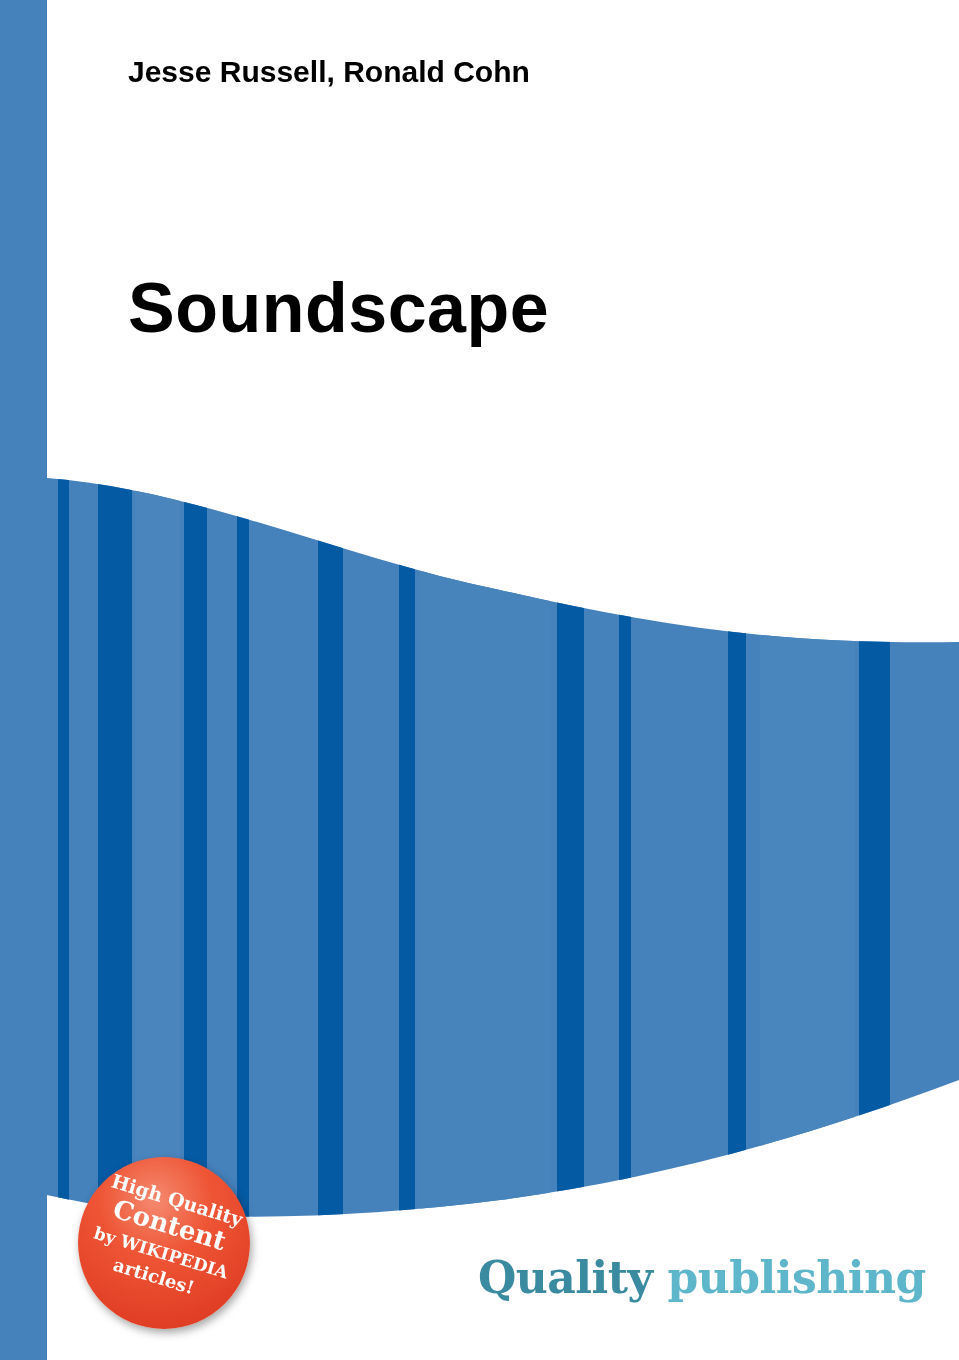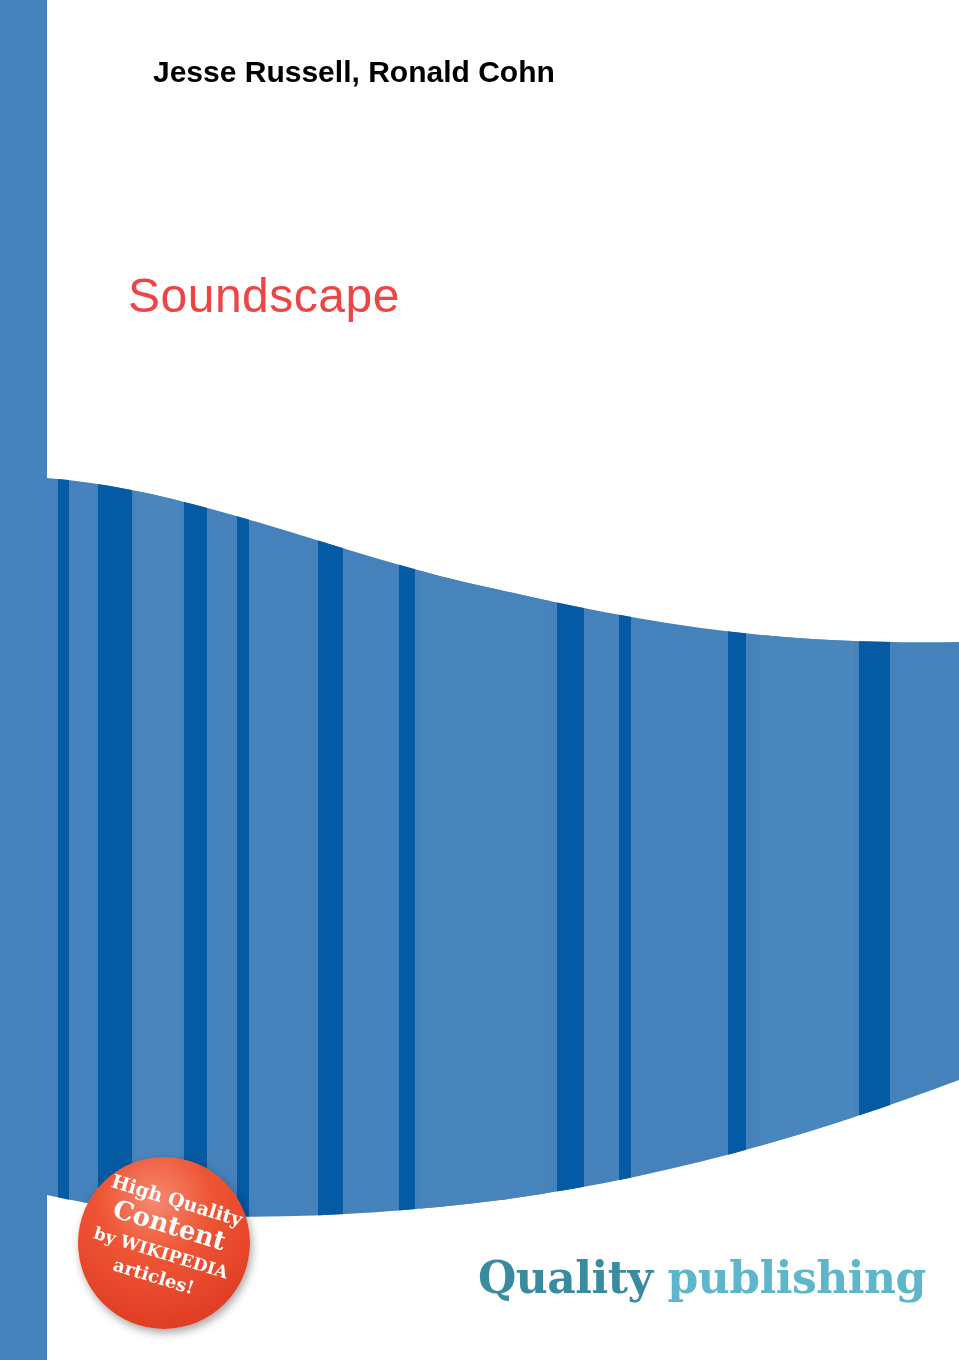--- a/index.html
+++ b/index.html
@@ -1,19 +1,19 @@
 <!DOCTYPE html>
 <html><head>
 <meta charset="utf-8">
 <style>
   html, body { margin: 0; padding: 0; }
   body { width: 959px; height: 1360px; position: relative; overflow: hidden; background: #ffffff; font-family: "Liberation Sans", sans-serif; }
   .sidebar { position: absolute; left: 0; top: 0; width: 47px; height: 1360px; background: #4581bb; }
-  .authors { position: absolute; left: 128px; top: 55px; font-family: "Liberation Sans", sans-serif; font-weight: bold; font-size: 30px; color: #000; letter-spacing: 0px; white-space: nowrap; margin-left: 25px; }
-  .title { position: absolute; left: 128px; top: 268px; font-family: "Liberation Sans", sans-serif; font-weight: normal; font-size: 48px; color: #ef4444; white-space: nowrap; letter-spacing: 0.5px; }
+  .authors { position: absolute; left: 128px; top: 55px; font-family: "Liberation Sans", sans-serif; font-weight: bold; font-size: 30px; color: #000; letter-spacing: 0px; white-space: nowrap; }
+  .title { position: absolute; left: 128px; top: 268px; font-family: "Liberation Sans", sans-serif; font-weight: bold; font-size: 70px; color: #000000; white-space: nowrap; letter-spacing: 0.5px; }
   .band { position: absolute; left: 0; top: 0; width: 959px; height: 1360px; }
   .badge { position: absolute; left: 78px; top: 1157px; width: 172px; height: 172px; border-radius: 50%;
     background: radial-gradient(circle at 45% 25%, #f58a70 0%, #ee5535 35%, #e24026 75%, #d23a22 100%);
     box-shadow: 2px 4px 8px rgba(0,0,0,0.35); }
   .badge-text { position: absolute; left: 0; top: 0; width: 172px; height: 172px; transform: rotate(17deg); color: #fff; text-align: center; font-family: "DejaVu Serif", serif; font-weight: bold; }
   .badge-text .l1 { position: absolute; left: 0; width: 100%; top: 30px; font-size: 19px; }
   .badge-text .l2 { position: absolute; left: 0; width: 100%; top: 52px; font-size: 26px; }
   .badge-text .l3 { position: absolute; left: 0; width: 100%; top: 86px; font-size: 17px; }
   .badge-text .l4 { position: absolute; left: 0; width: 100%; top: 110px; font-size: 18px; }
   .publisher { position: absolute; left: 478px; top: 1252px; font-family: "DejaVu Serif", serif; font-weight: bold; font-size: 44px; white-space: nowrap; letter-spacing: -0.5px; }

